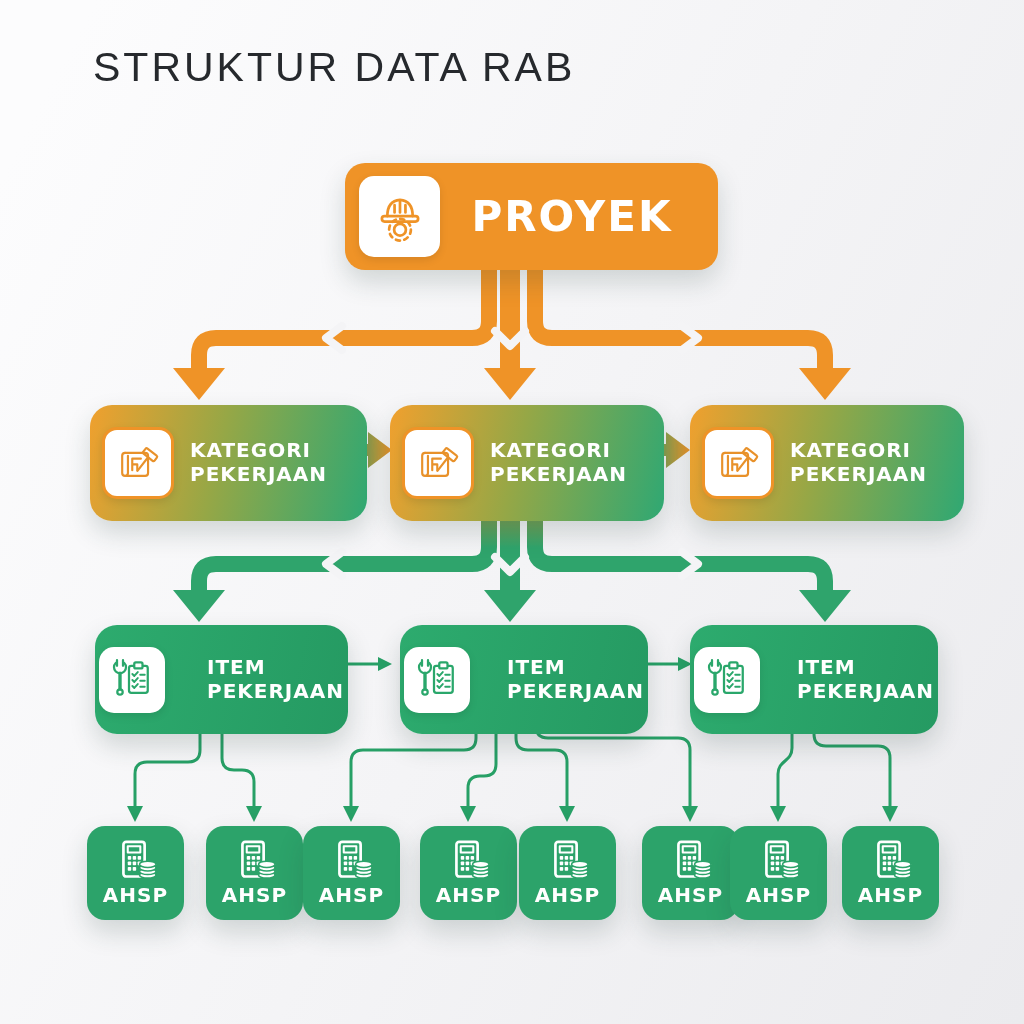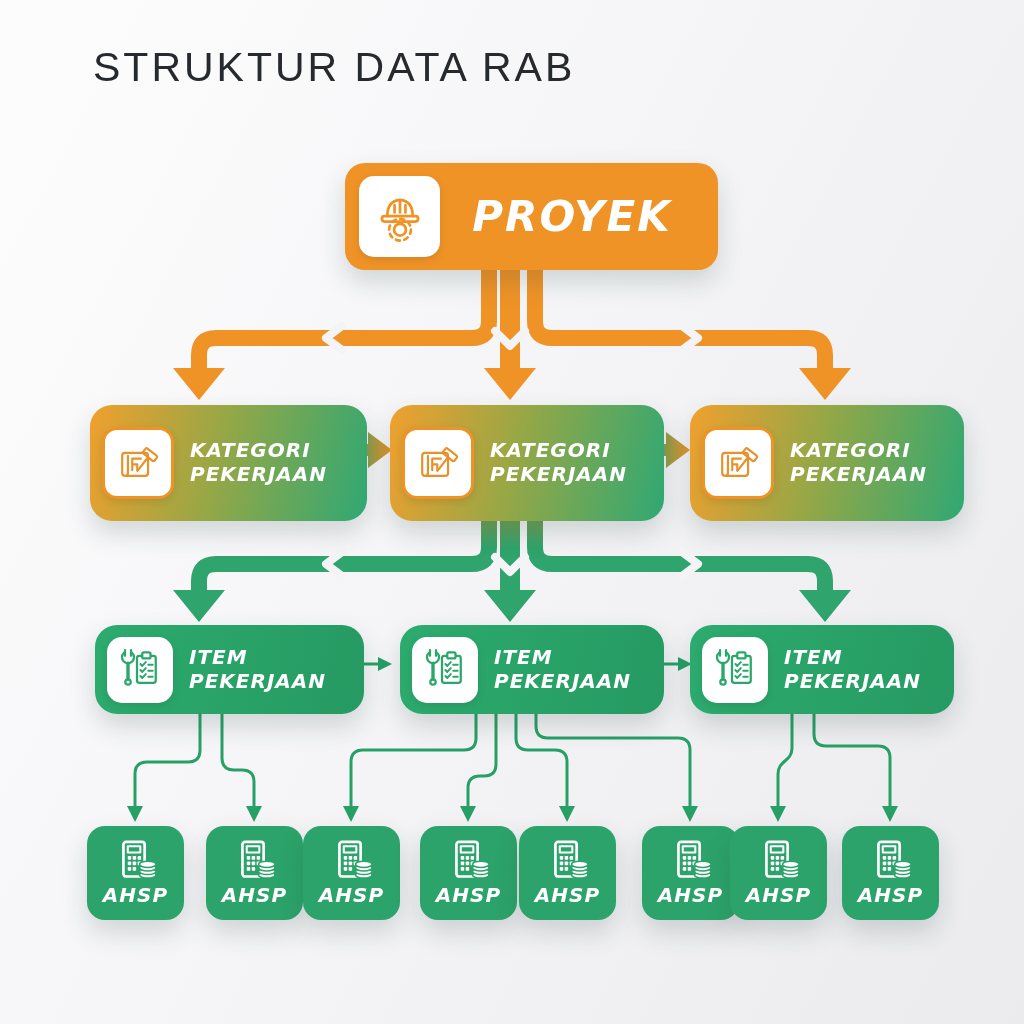--- a/index.html
+++ b/index.html
@@ -17,21 +17,20 @@
     font-family:Liberation Sans, sans-serif;
     font-size:41px;font-weight:400;letter-spacing:3px;
     color:#26292d;
     margin-left:35px;
   }
   .conn{position:absolute;left:0;top:0;width:1024px;height:1024px;z-index:1;}
   .node{
     position:absolute;display:flex;align-items:center;z-index:2;
     border-radius:22px;
     box-shadow:0 12px 26px rgba(35,60,55,.18);
-    font-style:italic;
   }
   .tile{
     background:#ffffff;border-radius:15px;flex:none;
     display:flex;align-items:center;justify-content:center;
     box-shadow:0 3px 8px rgba(0,0,0,.10);
   }
   .lbl{color:#fff;font-weight:700;letter-spacing:1px;line-height:1.18;}
   
   .proyek{left:345px;top:163px;width:345px;height:107px;background:#EF9327;border-radius:20px;padding:0 14px;}
   .proyek .tile{width:81px;height:81px;color:#EF9327;}
@@ -39,21 +38,21 @@
   .proyek .lbl{flex:1;text-align:center;font-size:42px;letter-spacing:2px;}
   
   .kat{height:90px;background:linear-gradient(103deg,#F0A02E 0%,#96A746 46%,#2FA873 100%);padding:13px 12px;}
   .kat .tile{width:66px;height:66px;color:#E8912A;border:3px solid #EF9327;}
   .kat .tile svg{width:46px;height:46px;}
   .kat .lbl,.item .lbl{font-size:20px;margin-left:16px;}
   .kat1{left:90px;top:405px;width:253px;}
   .kat2{left:390px;top:405px;width:250px;}
   .kat3{left:690px;top:405px;width:250px;}
   
-  .item{height:89px;background:linear-gradient(103deg,#2DAB6E,#259A62);padding:0 12px;}
+  .item{height:109px;background:linear-gradient(103deg,#2DAB6E,#259A62);padding:0 4px;justify-content:space-between;}
   .item .tile{width:66px;height:66px;color:#2AA76B;}
   .item .tile svg{width:48px;height:48px;}
   .item1{left:95px;top:625px;width:245px;}
   .item2{left:400px;top:625px;width:240px;}
   .item3{left:690px;top:625px;width:240px;}
   
   .ahsp{
     top:826px;width:97px;height:94px;background:#2CA36A;border-radius:18px;
     flex-direction:column;justify-content:center;gap:2px;
   }

